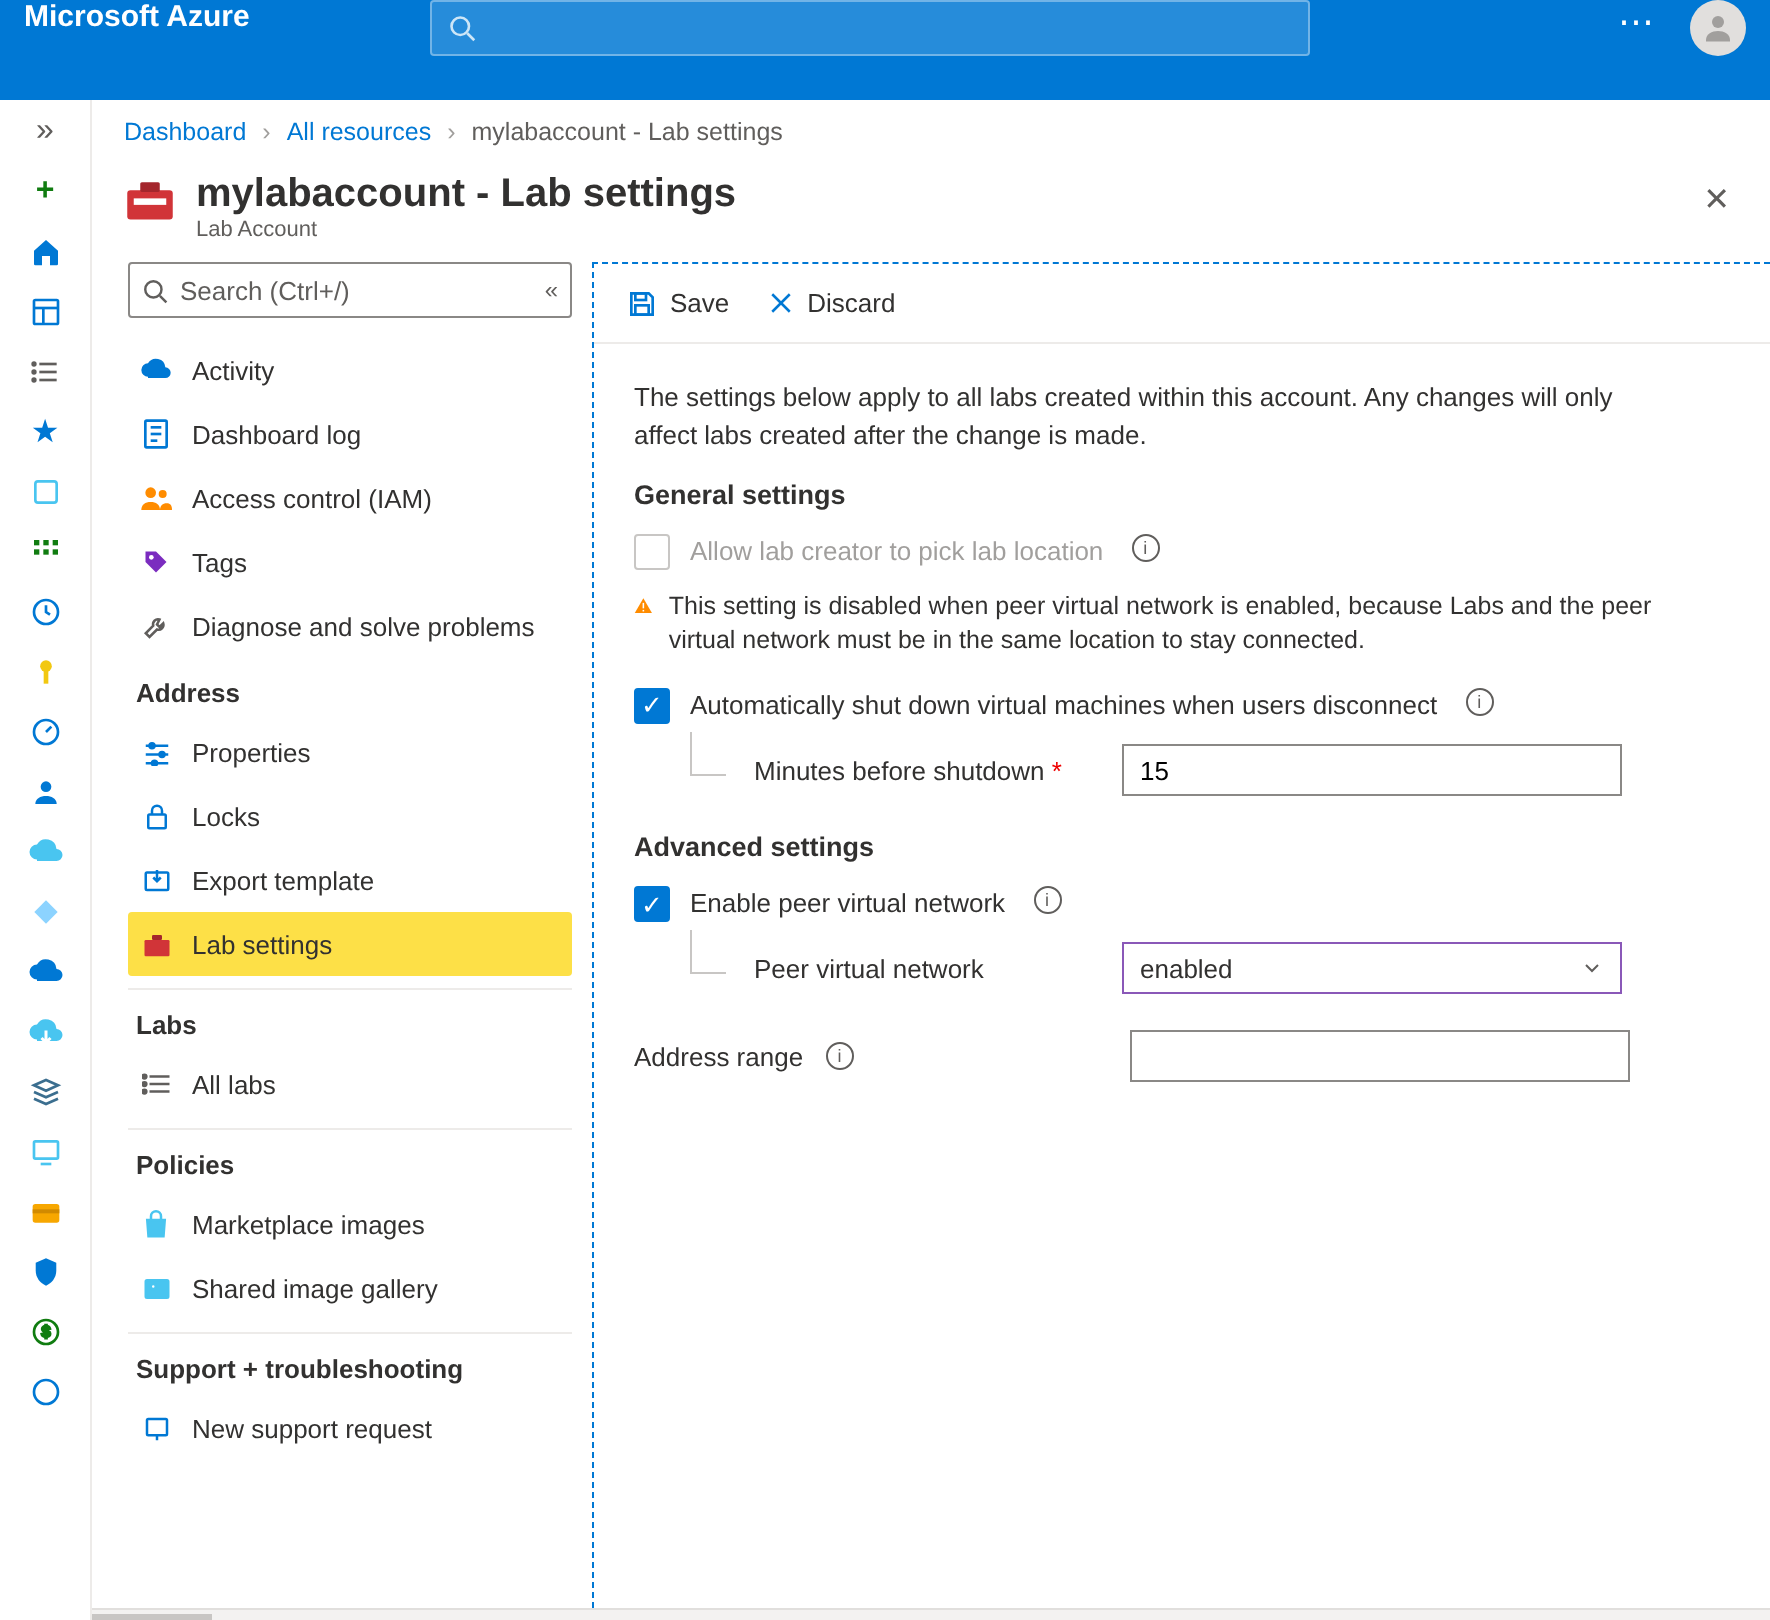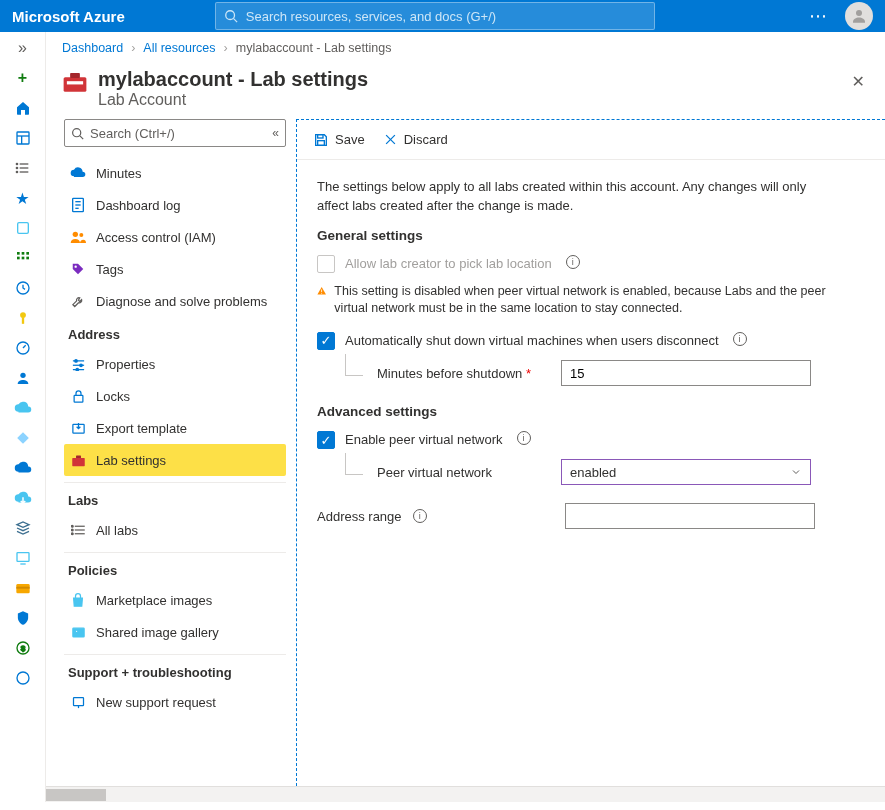--- a/index.html
+++ b/index.html
@@ -1,19 +1,19 @@
 <!DOCTYPE html>
 <html><head>
 <meta charset="utf-8">
 <style>
 * { box-sizing: border-box; margin: 0; padding: 0; }
 body { font-family: "Segoe UI", Arial, sans-serif; font-size: 13px; color: #323130; background: #fff; width: 885px; height: 810px; overflow: hidden; }
 
 
-.topbar { height: 32px; background: #0078d4; display: flex; align-items: center; padding: 0 12px; color: #fff; }
+.topbar { height: 50px; background: #0078d4; display: flex; align-items: flex-start; padding: 0 12px; color: #fff; }
 .brand { font-size: 15px; font-weight: 600; }
 .searchbox { margin-left: 90px; width: 440px; height: 28px; background: rgba(255,255,255,0.15); border: 1px solid rgba(255,255,255,0.35); border-radius: 2px; display: flex; align-items: center; padding: 0 8px; color: #cde6f7; }
 .searchbox svg { margin-right: 8px; }
 .spacer { flex: 1; }
 .dots { font-size: 18px; letter-spacing: 2px; margin-right: 16px; }
 .avatar { width: 28px; height: 28px; border-radius: 50%; background: #e1dfdd; display: flex; align-items: center; justify-content: center; }
 
 
 .shell { display: flex; height: 770px; }
 .iconrail { width: 46px; border-right: 1px solid #edebe9; display: flex; flex-direction: column; align-items: center; padding-top: 6px; gap: 10px; }
@@ -21,21 +21,21 @@
 
 .content { flex: 1; display: flex; flex-direction: column; }
 
 .breadcrumbs { height: 32px; display: flex; align-items: center; padding: 12px 16px; font-size: 12.5px; color: #605e5c; gap: 8px; }
 .breadcrumbs a { color: #0078d4; text-decoration: none; }
 .chev { color: #a19f9d; }
 
 .pagehead { display: flex; align-items: flex-start; padding: 4px 16px 10px 16px; }
 .pagehead .icon { margin-right: 10px; margin-top: 2px; }
 .pagehead h1 { font-size: 20px; font-weight: 600; }
-.pagehead .subtitle { font-size: 16px; color: #605e5c; }
+.pagehead .subtitle { font-size: 11px; color: #605e5c; }
 .closex { margin-left: auto; font-size: 16px; color: #605e5c; cursor: pointer; padding: 4px; }
 
 .panes { display: flex; flex: 1; min-height: 0; }
 
 
 .leftmenu { width: 250px; padding: 0 10px 0 18px; overflow-y: auto; }
 .menusearch { display: flex; align-items: center; border: 1px solid #8a8886; border-radius: 2px; height: 28px; padding: 0 6px; color: #605e5c; margin-bottom: 10px; background:#fff;}
 .menusearch svg{margin-right:6px;}
 .menusearch .coll { margin-left: auto; font-size: 12px; color:#605e5c;}
 .mgroup { font-size: 13px; font-weight: 600; color: #323130; padding: 10px 4px 6px 4px; border-top: 1px solid #edebe9; margin-top: 6px;}
@@ -79,21 +79,20 @@
 </head>
 <body>
 
 <div class="topbar">
   <div class="brand">Microsoft Azure</div>
   <div class="searchbox">
     <svg width="14" height="14" viewBox="0 0 16 16" fill="none" stroke="#cde6f7" stroke-width="1.5">
         <circle cx="7" cy="7" r="5"></circle>
         <line x1="11" y1="11" x2="15" y2="15"></line>
       </svg>
-    <span>Search resources, services, and docs (G+/)</span>
   </div>
   <div class="spacer"></div>
   <div class="dots">⋯</div>
   <div class="avatar">
     <svg width="18" height="18" viewBox="0 0 24 24" fill="#a19f9d">
         <circle cx="12" cy="8" r="4"></circle>
         <path d="M4 20c0-4 4-6 8-6s8 2 8 6v1H4z"></path>
       </svg>
   </div>
 </div>
@@ -259,21 +258,21 @@
           <span>Search (Ctrl+/)</span>
           <span class="coll">«</span>
         </div>
 
         <div class="mitem">
             <span class="ic">
               <svg width="16" height="12" viewBox="0 0 24 18" fill="#0078d4">
                 <path d="M6 14a5 5 0 010-10 7 7 0 0113 3 4 4 0 010 8H6z"></path>
               </svg>
             </span>
-            <span>Minutes</span>
+            <span>Activity</span>
           </div>
         <div class="mitem">
             <span class="ic">
               <svg width="14" height="16" viewBox="0 0 20 24" fill="#0078d4">
                 <rect x="2" y="2" width="16" height="20" rx="1" fill="none" stroke="#0078d4" stroke-width="2"></rect>
                 <line x1="6" y1="7" x2="14" y2="7" stroke="#0078d4" stroke-width="2"></line>
                 <line x1="6" y1="12" x2="14" y2="12" stroke="#0078d4" stroke-width="2"></line>
                 <line x1="6" y1="17" x2="11" y2="17" stroke="#0078d4" stroke-width="2"></line>
               </svg>
             </span>

